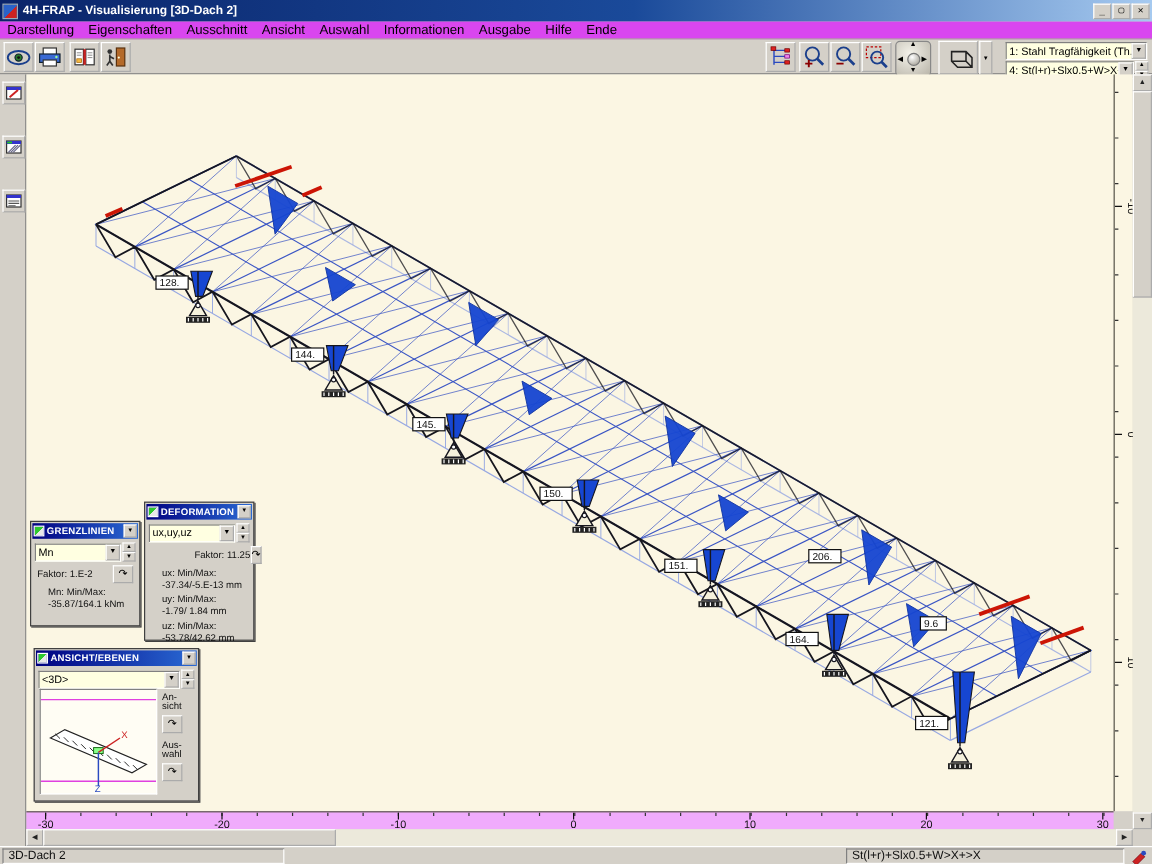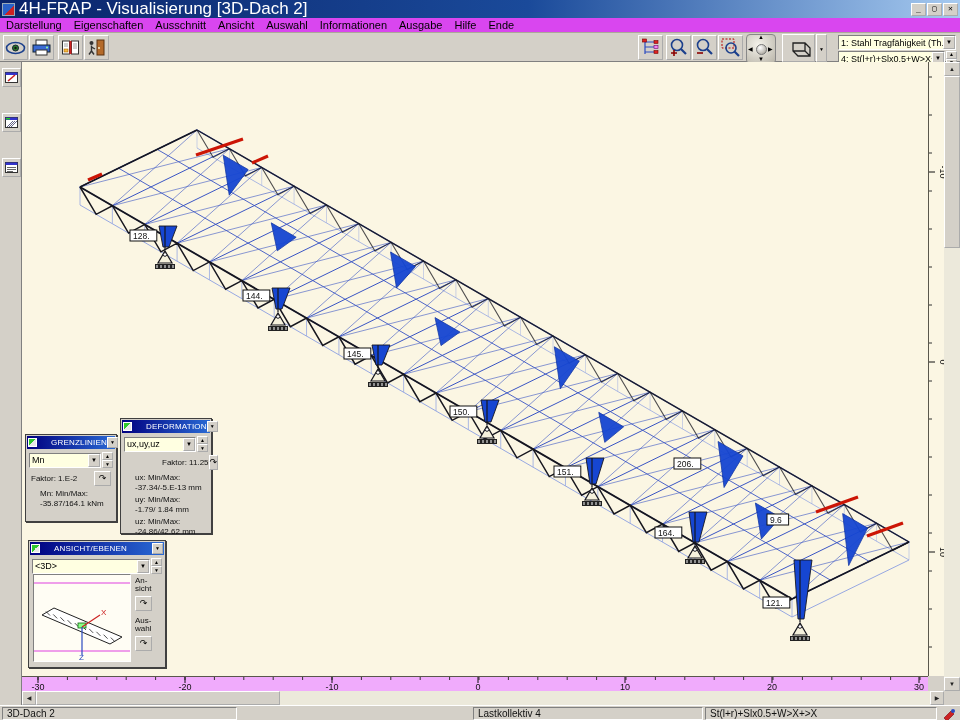--- a/index.html
+++ b/index.html
@@ -4,21 +4,21 @@
 <style>
   html,body{margin:0;padding:0;width:960px;height:720px;overflow:hidden;
     background:#d4d0c8;font-family:"Liberation Sans",sans-serif;
     -webkit-font-smoothing:none;}
   *{box-sizing:border-box;}
   .abs{position:absolute;}
   
   #titlebar{left:0;top:0;width:960px;height:18px;
     background:linear-gradient(90deg,#0a246a,#1a4a9a 55%,#a6caf0);
     display:flex;align-items:center;padding:0 2px;color:#fff;}
-  #titlebar .t{font-size:17px;font-weight:normal;margin-left:4px;white-space:nowrap;}
+  #titlebar .t{font-size:10px;font-weight:bold;margin-left:4px;white-space:nowrap;}
   .winbtn{width:15px;height:13px;background:#d4d0c8;border:1px outset #fff;
     font-size:8px;line-height:10px;text-align:center;color:#000;margin-left:1px;
     font-family:"DejaVu Sans Mono",monospace;}
   #appicon{width:13px;height:13px;background:linear-gradient(135deg,#2a62c8 55%,#cc2222 55%);
     border:1px solid #9ab;flex:none;}
   #menubar{left:0;top:18px;width:960px;height:15px;background:#d946ef;
     display:flex;align-items:center;border-bottom:1px solid #aca899;}
   .menu-item{font-size:11px;padding:0 6px;color:#000;}
   #toolbar{left:0;top:33px;width:960px;height:29px;background:#d4d0c8;
     border-bottom:1px solid #808080;}
@@ -46,21 +46,21 @@
   #hscroll{left:22px;top:691px;width:922px;height:14px;}
   #vscroll{left:944px;top:62px;width:16px;height:629px;}
   .sarrow{position:absolute;background:#d4d0c8;border:1px outset #fff;
     font-size:6px;text-align:center;color:#222;}
   .sthumb{position:absolute;background:#d4d0c8;border:1px outset #fff;}
   
   .panel{position:absolute;background:#d4d0c8;border:1px solid #404040;
     box-shadow:1px 1px 0 #404040;z-index:10;padding:1px;}
   .ptitle{height:13px;background:linear-gradient(90deg,#000080,#2a6ad4);
     display:flex;align-items:center;padding:0 1px;}
-  .ptitle .pt{color:#fff;font-size:8px;font-weight:normal;flex:1;margin-left:14px;
+  .ptitle .pt{color:#fff;font-size:8px;font-weight:bold;flex:1;margin-left:2px;
     letter-spacing:.2px;white-space:nowrap;}
   .picon{width:9px;height:9px;background:linear-gradient(135deg,#2ec82e 50%,#e8e8e8 50%);
     border:1px solid #fff;flex:none;}
   .pclose{width:11px;height:11px;background:#d4d0c8;border:1px outset #fff;
     font-size:5px;line-height:9px;text-align:center;flex:none;}
   .prow{position:relative;display:flex;align-items:center;margin:3px 2px 0 2px;}
   .ptext{font-size:8px;color:#111;margin:3px 0 0 13px;white-space:pre;}
   .applybtn{width:17px;height:15px;background:#d4d0c8;border:1px outset #fff;
     font-size:9px;line-height:13px;text-align:center;margin-left:auto;margin-right:2px;}
   .pcombo{height:15px;background:#ffffe1;border:1px solid;
@@ -601,21 +601,21 @@
   </div>
   <div class="prow">
     <span class="ptext" style="margin:0 0 0 2px;padding-left:36px;">Faktor: 11.25</span>
     <div class="applybtn">↷</div>
   </div>
   <div class="ptext">ux: Min/Max:</div>
   <div class="ptext" style="margin-top:1px;">-37.34/-5.E-13 mm</div>
   <div class="ptext">uy: Min/Max:</div>
   <div class="ptext" style="margin-top:1px;">-1.79/ 1.84 mm</div>
   <div class="ptext">uz: Min/Max:</div>
-  <div class="ptext" style="margin-top:1px;">-24.86/42.62 mm</div>
+  <div class="ptext" style="margin-top:1px;">-53.78/42.62 mm</div>
 </div>
 
 <div class="panel" style="left:28px;top:540px;width:138px;height:128px;">
   <div class="ptitle">
     <div class="picon"></div>
     <div class="pt">ANSICHT/EBENEN</div>
     <div class="pclose">▼</div>
   </div>
   <div class="prow">
     <div class="pcombo">
@@ -654,19 +654,18 @@
     <div class="vlabel">sicht</div>
     <div class="applybtn" style="margin:3px 0 6px 0;">↷</div>
     <div class="vlabel">Aus-</div>
     <div class="vlabel">wahl</div>
     <div class="applybtn" style="margin:3px 0 0 0;">↷</div>
   </div>
 </div>
 
 <div id="statusbar" class="abs">
   <div class="sfield" style="left:2px;width:235px;">3D-Dach 2</div>
-  <div class="sfield" style="left:473px;width:230px;">Lastkollektiv 4</div>
   <div class="sfield" style="left:705px;width:232px;">St(l+r)+Slx0.5+W&gt;X+&gt;X</div>
   <svg class="abs" style="left:942px;top:2px;" width="14" height="12" viewBox="0 0 14 12">
     <path d="M2 10 L9 3 L12 6 L5 13 Z" fill="#c22" stroke="#701" stroke-width=".6"></path>
     <circle cx="11" cy="3" r="2" fill="#2a4ac0"></circle>
   </svg>
 </div>
 
 </body></html>

